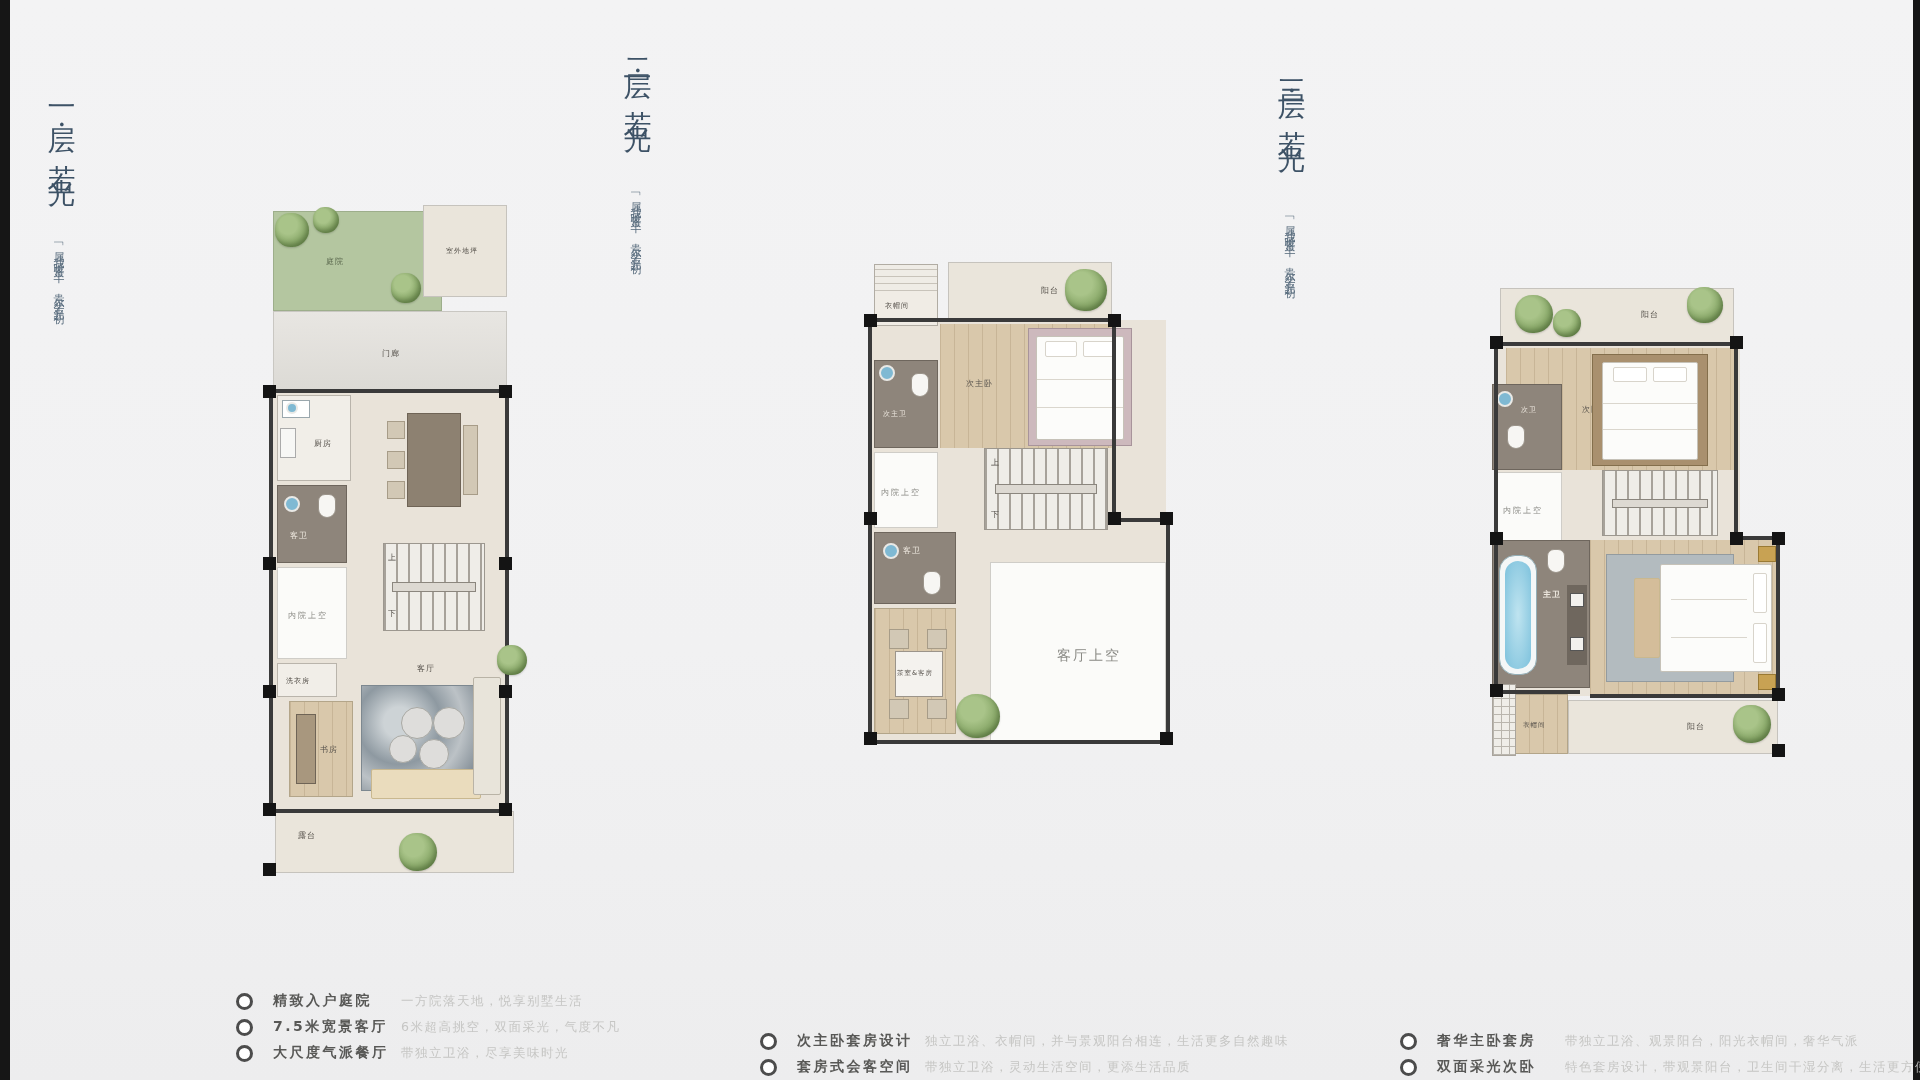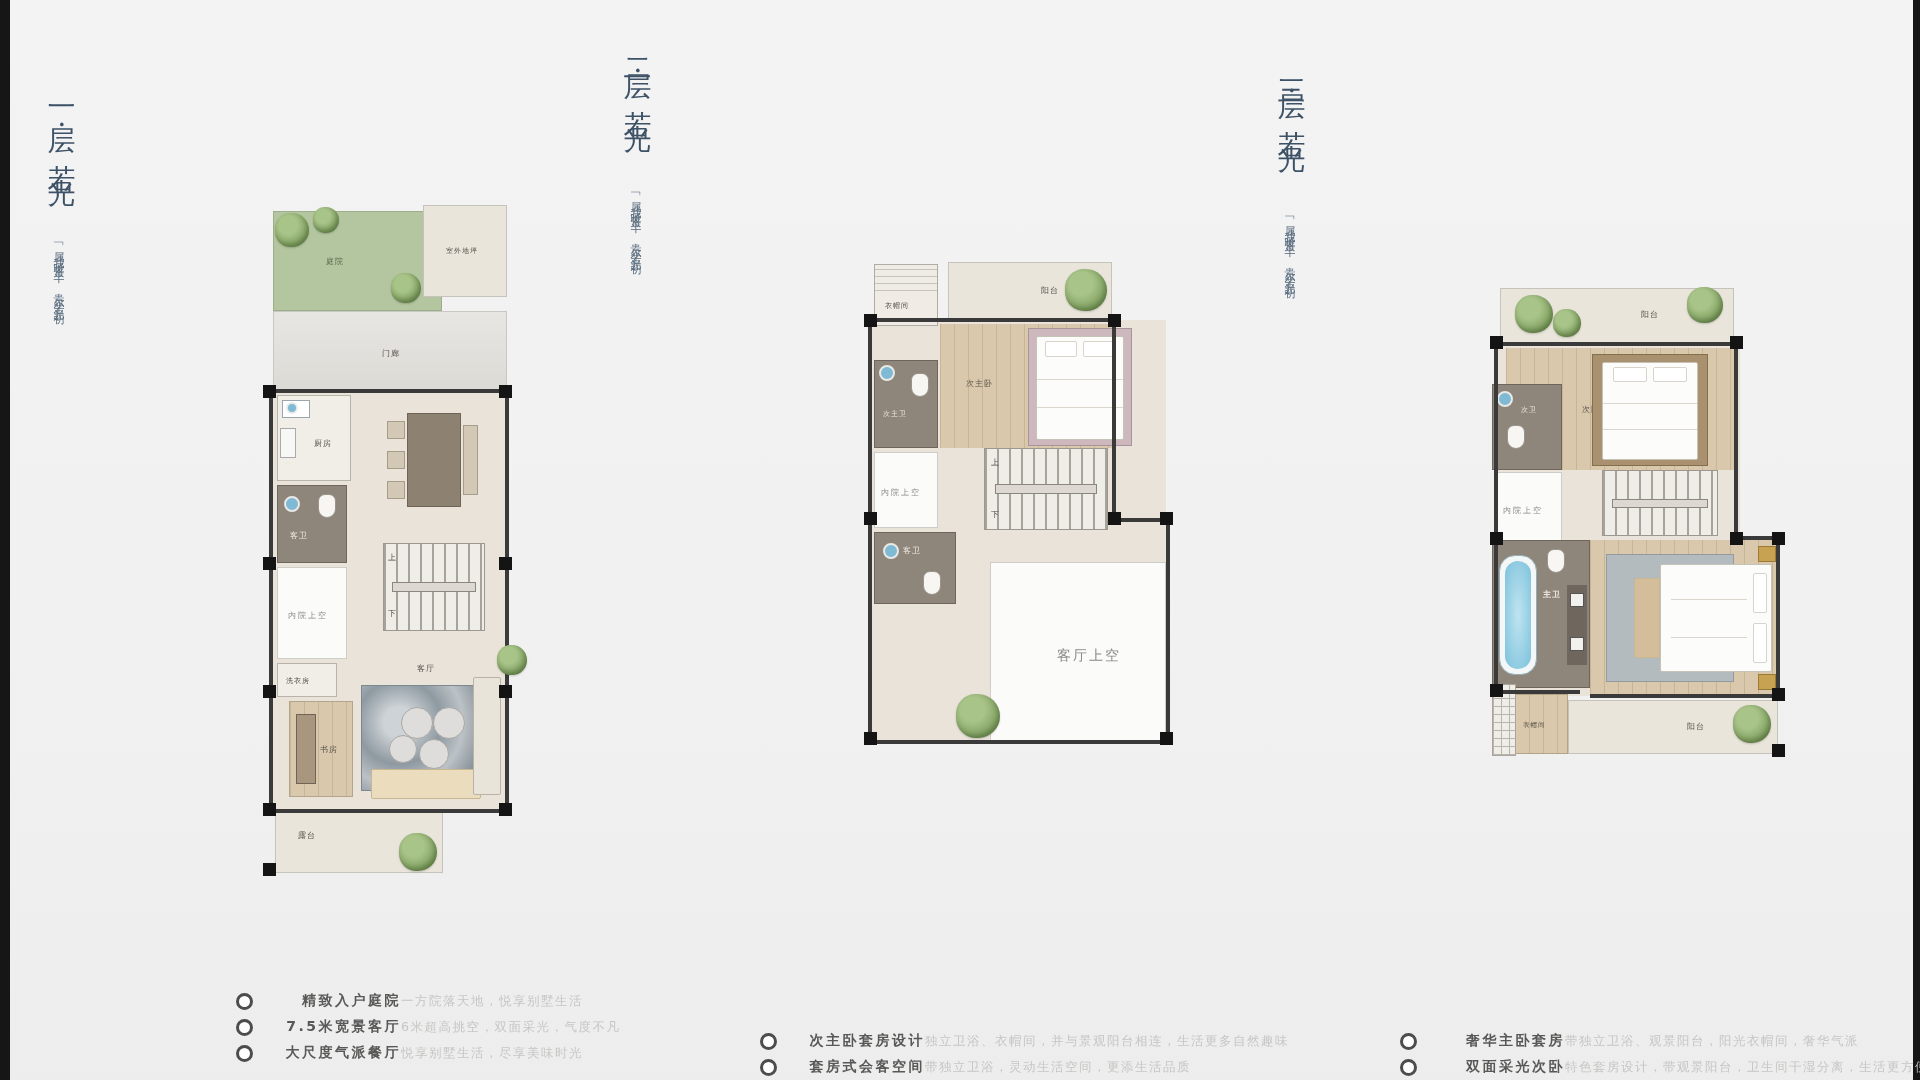--- a/index.html
+++ b/index.html
@@ -21,21 +21,21 @@
   .t1{left:42px;top:92px;}   .s1{left:50px;top:238px;}
   .t2{left:618px;top:38px;}  .s2{left:627px;top:188px;}
   .t3{left:1272px;top:58px;} .s3{left:1281px;top:212px;}
 
   
   .features{position:absolute;}
   .feat-row{display:flex;align-items:center;height:26px;}
   .ring{width:11px;height:11px;border:3px solid #4c4c4c;border-radius:50%;
         background:#fff;flex:0 0 auto;}
   .feat-label{font-size:14px;font-weight:bold;color:#58585six6;color:#585856;
-              letter-spacing:2.5px;margin-left:20px;width:128px;white-space:nowrap;text-align:right;}
+              letter-spacing:2.5px;margin-left:20px;width:128px;white-space:nowrap;}
   .feat-desc{font-size:12.5px;color:#c6c6c4;letter-spacing:1.5px;white-space:nowrap;}
   .f1{left:236px;top:988px;}
   .f2{left:760px;top:1028px;}
   .f3{left:1400px;top:1028px;}
 
   
   .plan{position:absolute;}
   .room,.zone{position:absolute;box-sizing:border-box;}
   .lbl{position:absolute;font-size:8px;color:#55504a;letter-spacing:1px;white-space:nowrap;}
   .lbl.light{color:#efe9e0;}
@@ -153,21 +153,21 @@
       <div class="rug-swirl" style="left:8px;top:30px;width:124px;height:104px;"></div>
       <div class="circ" style="left:48px;top:52px;width:30px;height:30px;"></div>
       <div class="circ" style="left:80px;top:52px;width:30px;height:30px;"></div>
       <div class="circ" style="left:36px;top:80px;width:26px;height:26px;"></div>
       <div class="circ" style="left:66px;top:84px;width:28px;height:28px;"></div>
       <div class="sofa" style="left:18px;top:114px;width:108px;height:28px;"></div>
       <div class="sofa" style="left:120px;top:22px;width:26px;height:116px;background:#e8e4da;border-color:#b9b3a6;"></div>
     </div>
     <div class="tree" style="left:232px;top:440px;width:30px;height:30px;"></div>
 
-    <div class="zone outdoor" style="left:10px;top:606px;width:168px;height:62px;z-index:2;padding-left:40px;">
+    <div class="zone outdoor" style="left:10px;top:606px;width:239px;height:62px;z-index:2;padding-left:40px;">
       <span class="lbl" style="left:22px;top:18px;">露台</span>
     </div>
     <div class="tree" style="left:134px;top:628px;width:38px;height:38px;"></div>
 
     <div class="wall" style="left:6px;top:184px;width:238px;height:4px;"></div>
     <div class="wall" style="left:4px;top:184px;width:4px;height:424px;"></div>
     <div class="wall" style="left:240px;top:184px;width:4px;height:422px;"></div>
     <div class="wall" style="left:6px;top:604px;width:238px;height:4px;"></div>
     <div class="pillar" style="left:-2px;top:180px;"></div>
     <div class="pillar" style="left:234px;top:180px;"></div>
@@ -187,21 +187,21 @@
       <span class="feat-desc">一方院落天地，悦享别墅生活</span>
     </div>
     <div class="feat-row">
       <span class="ring"></span>
       <span class="feat-label">7.5米宽景客厅</span>
       <span class="feat-desc">6米超高挑空，双面采光，气度不凡</span>
     </div>
     <div class="feat-row">
       <span class="ring"></span>
       <span class="feat-label">大尺度气派餐厅</span>
-      <span class="feat-desc">悦享别墅生活，尽享美味时光</span>
+      <span class="feat-desc">带独立卫浴，尽享美味时光</span>
     </div>
   </div>
 
   <div class="vtitle t2">二层·若光</div>
   <div class="vsub s2">「属我暖景半，贵尔若光初」</div>
 
   <div class="plan" style="left:860px;top:262px;width:312px;height:486px;">
     <div class="zone int" style="left:10px;top:58px;width:296px;height:424px;z-index:2;"></div>
 
     <div class="room" style="left:14px;top:2px;width:64px;height:62px;background:#f0ece5;border:1px solid #b1aca3;z-index:3;">
@@ -232,20 +232,28 @@
     </div>
     <div class="room treads" style="left:124px;top:186px;width:124px;height:82px;z-index:3;">
       <div class="rail"></div>
       <span class="stairlbl" style="left:6px;top:8px;">上</span>
       <span class="stairlbl" style="left:6px;top:60px;">下</span>
     </div>
     <div class="room darkroom" style="left:14px;top:270px;width:82px;height:72px;z-index:3;">
       <span class="lbl light" style="left:28px;top:12px;">客卫</span>
       <div class="toilet" style="left:48px;top:38px;"></div>
       <div class="sinkdot" style="left:8px;top:10px;"></div>
+    </div>
+    <div class="room wood" style="left:14px;top:346px;width:82px;height:126px;z-index:3;border:1px solid #b3a589;">
+      <div style="position:absolute;left:20px;top:42px;width:46px;height:44px;background:#f4f2ee;border:1px solid #9b948a;z-index:4;"></div>
+      <span class="lbl" style="left:22px;top:60px;font-size:6.5px;z-index:5;">茶室&amp;客房</span>
+      <div class="chair" style="left:14px;top:20px;width:18px;height:18px;"></div>
+      <div class="chair" style="left:52px;top:20px;width:18px;height:18px;"></div>
+      <div class="chair" style="left:14px;top:90px;width:18px;height:18px;"></div>
+      <div class="chair" style="left:52px;top:90px;width:18px;height:18px;"></div>
     </div>
     <div class="room whitezone" style="left:130px;top:300px;width:176px;height:180px;z-index:3;">
       <span class="lbl faint" style="left:66px;top:84px;">客厅上空</span>
     </div>
     <div class="tree" style="left:96px;top:432px;width:44px;height:44px;"></div>
 
     <div class="wall" style="left:10px;top:56px;width:246px;height:4px;"></div>
     <div class="wall" style="left:8px;top:56px;width:4px;height:424px;"></div>
     <div class="wall" style="left:252px;top:56px;width:4px;height:204px;"></div>
     <div class="wall" style="left:252px;top:256px;width:58px;height:4px;"></div>

